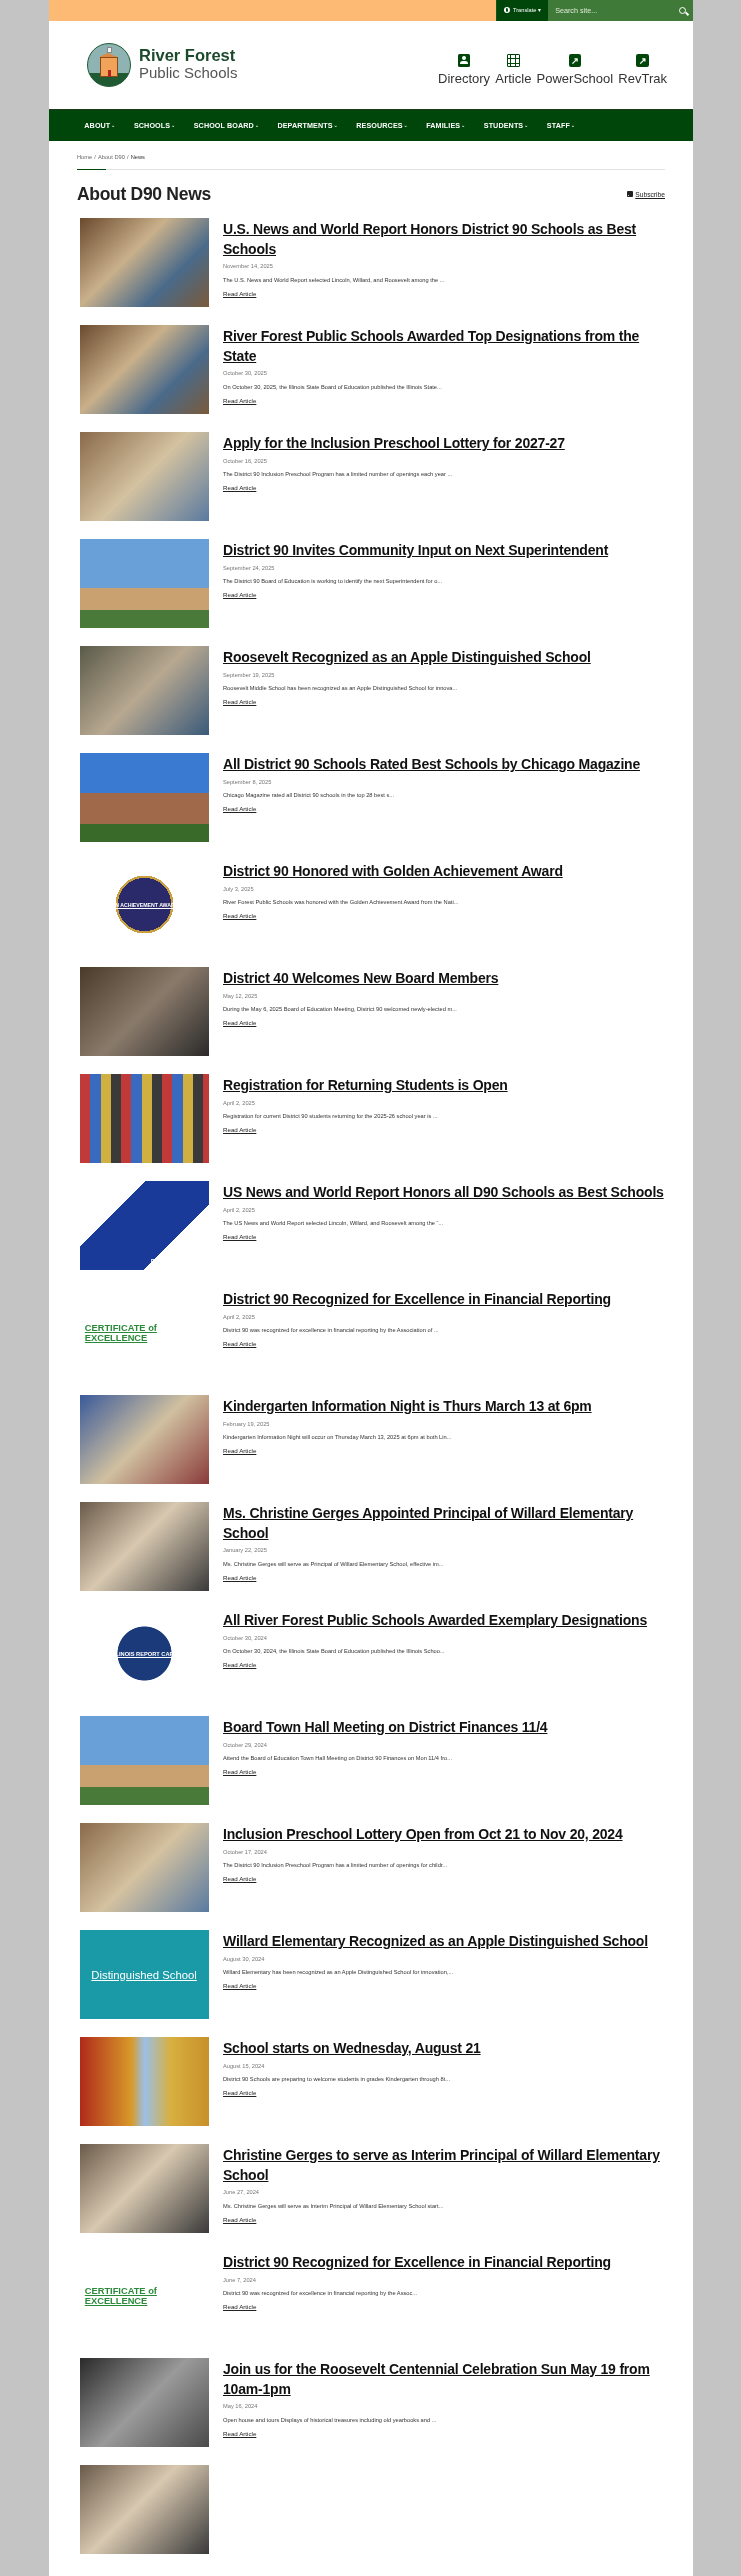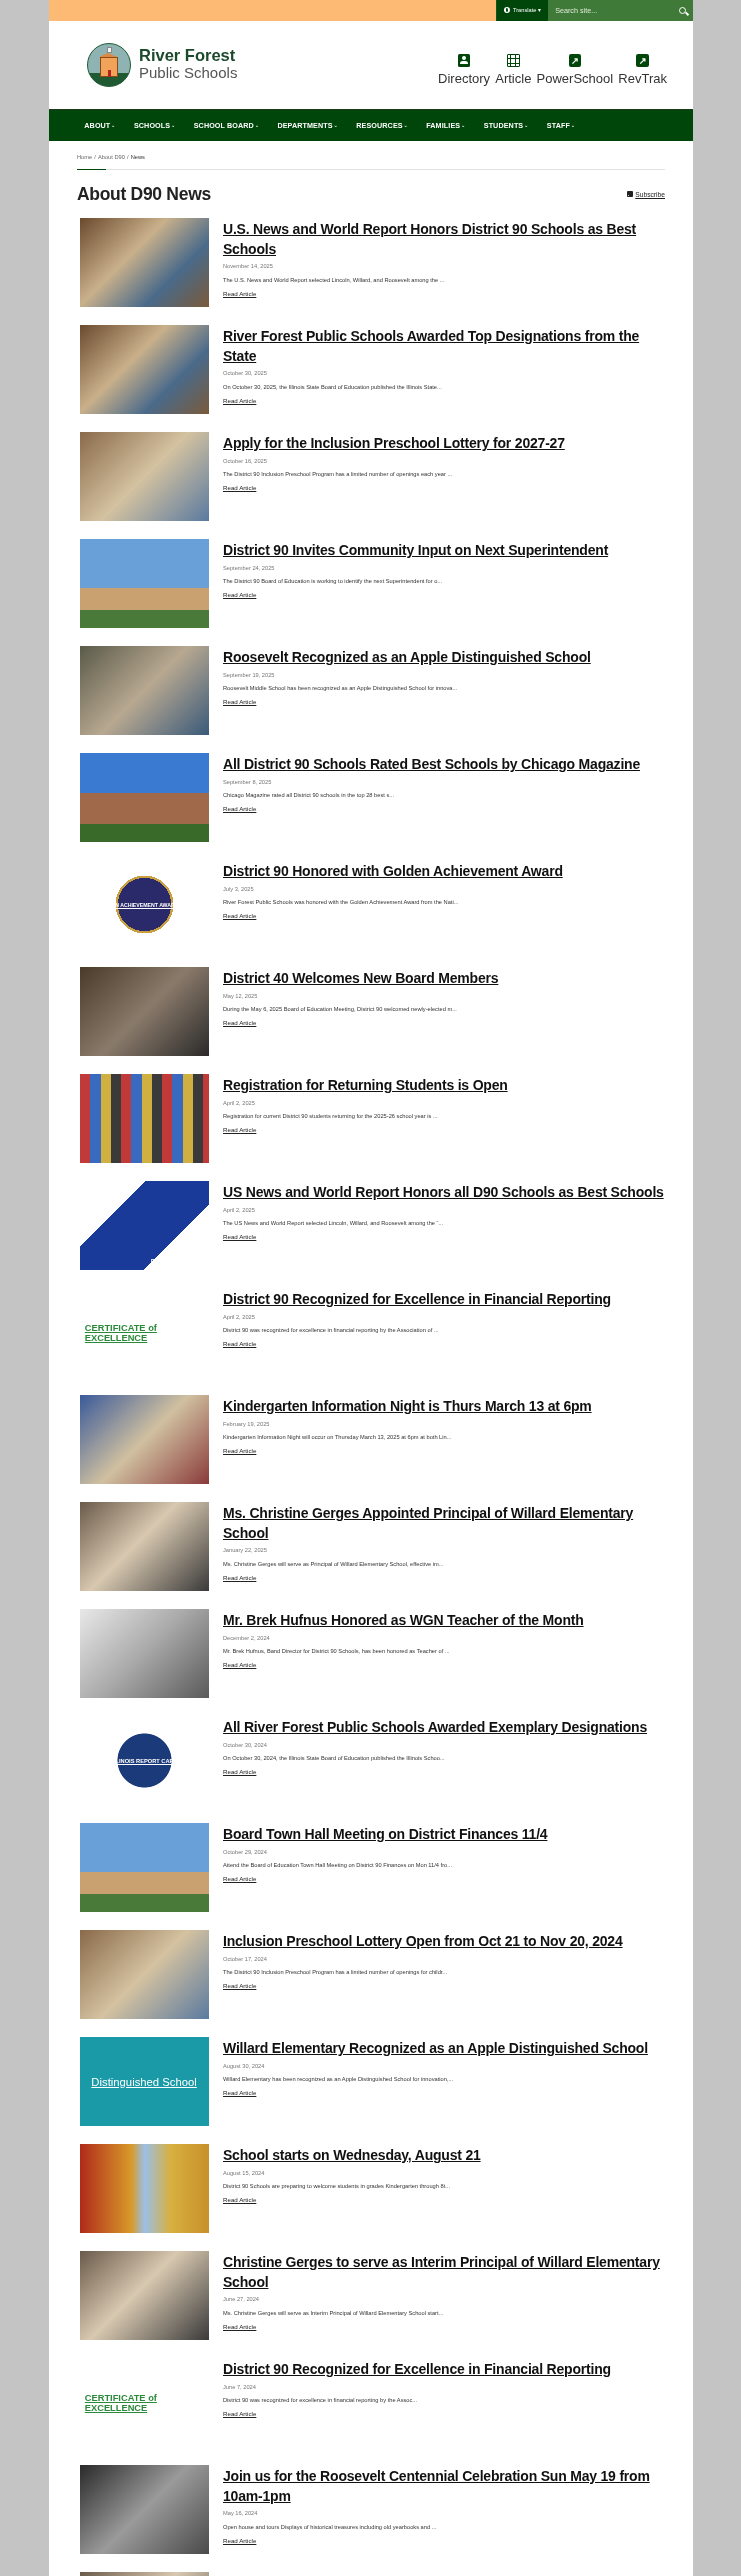--- a/index.html
+++ b/index.html
@@ -396,29 +396,20 @@
         <li class="news-item">
     <a class="thumb" style="background:linear-gradient(135deg,#6a5a4a,#d8c8b0 45%,#3a3a3a)"></a>
     <div class="news-body">
       <a class="news-title">Ms. Christine Gerges Appointed Principal of Willard Elementary School</a>
       <div class="news-date">January 22, 2025</div>
       <div class="news-summary">Ms. Christine Gerges will serve as Principal of Willard Elementary School, effective im...</div>
       <a class="read-more">Read Article</a>
     </div>
         </li>
         <li class="news-item">
-    <a class="thumb" style="background:linear-gradient(135deg,#e8e8e8,#a8a8a8 50%,#5a5a5a)"></a>
-    <div class="news-body">
-      <a class="news-title">Mr. Brek Hufnus Honored as WGN Teacher of the Month</a>
-      <div class="news-date">December 2, 2024</div>
-      <div class="news-summary">Mr. Brek Hufnus, Band Director for District 90 Schools, has been honored as Teacher of ...</div>
-      <a class="read-more">Read Article</a>
-    </div>
-        </li>
-        <li class="news-item">
     <a class="thumb" style="background:radial-gradient(circle at 50% 50%,#1a3a7a 0 34%,#fff 35%)">
             <div class="cap" style="color:#fff;font-size:5.7px;font-weight:bold;">ILLINOIS REPORT CARD</div>
           </a>
     <div class="news-body">
       <a class="news-title">All River Forest Public Schools Awarded Exemplary Designations</a>
       <div class="news-date">October 30, 2024</div>
       <div class="news-summary">On October 30, 2024, the Illinois State Board of Education published the Illinois Schoo...</div>
       <a class="read-more">Read Article</a>
     </div>
         </li>

